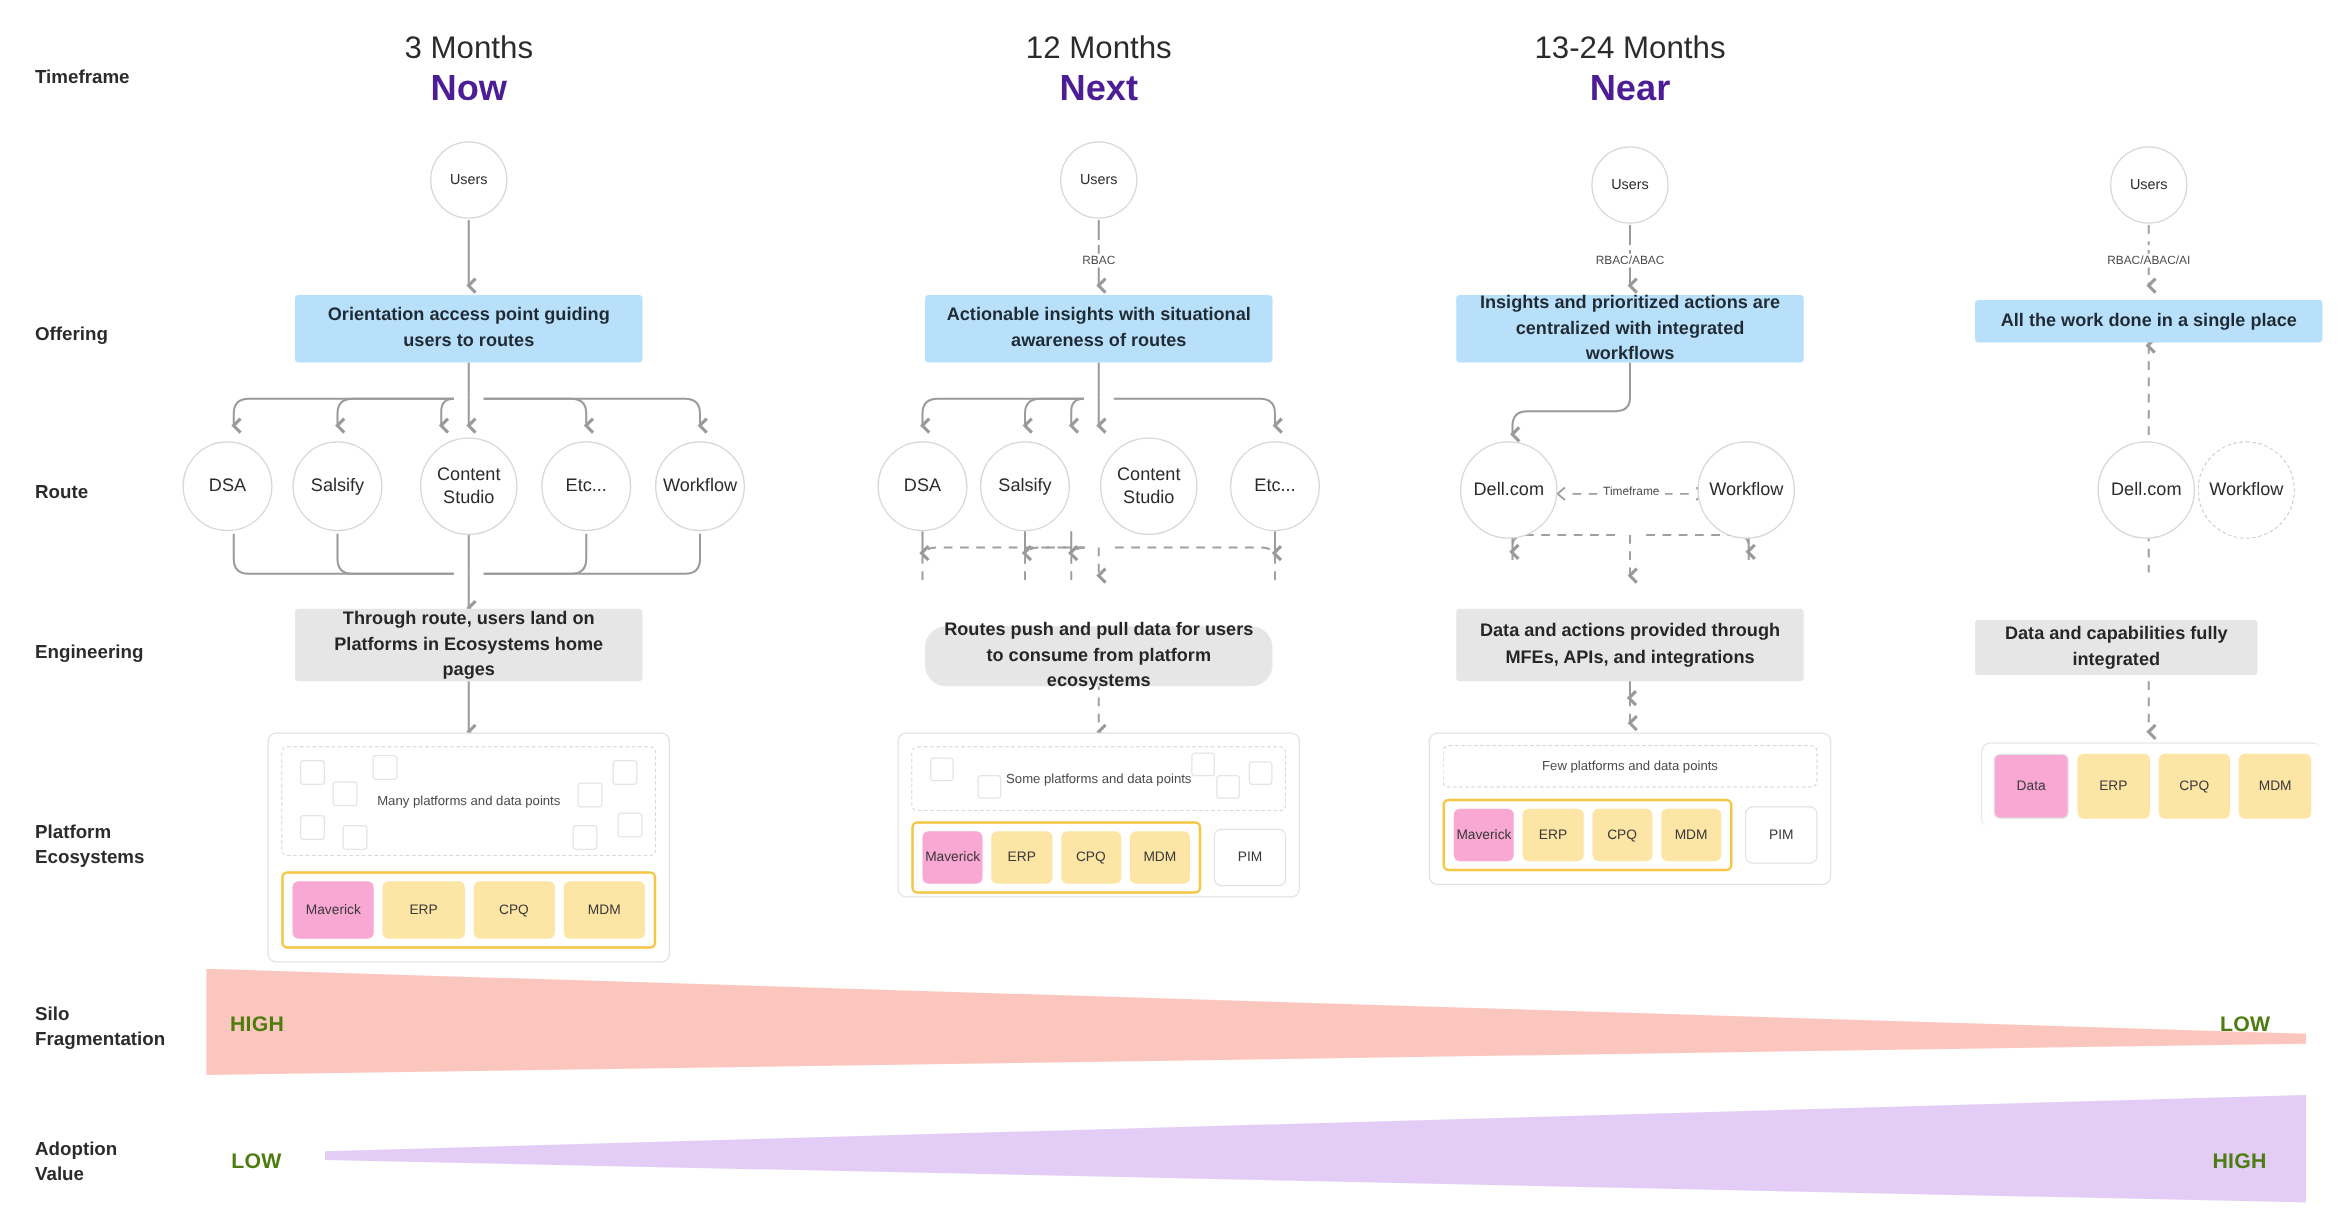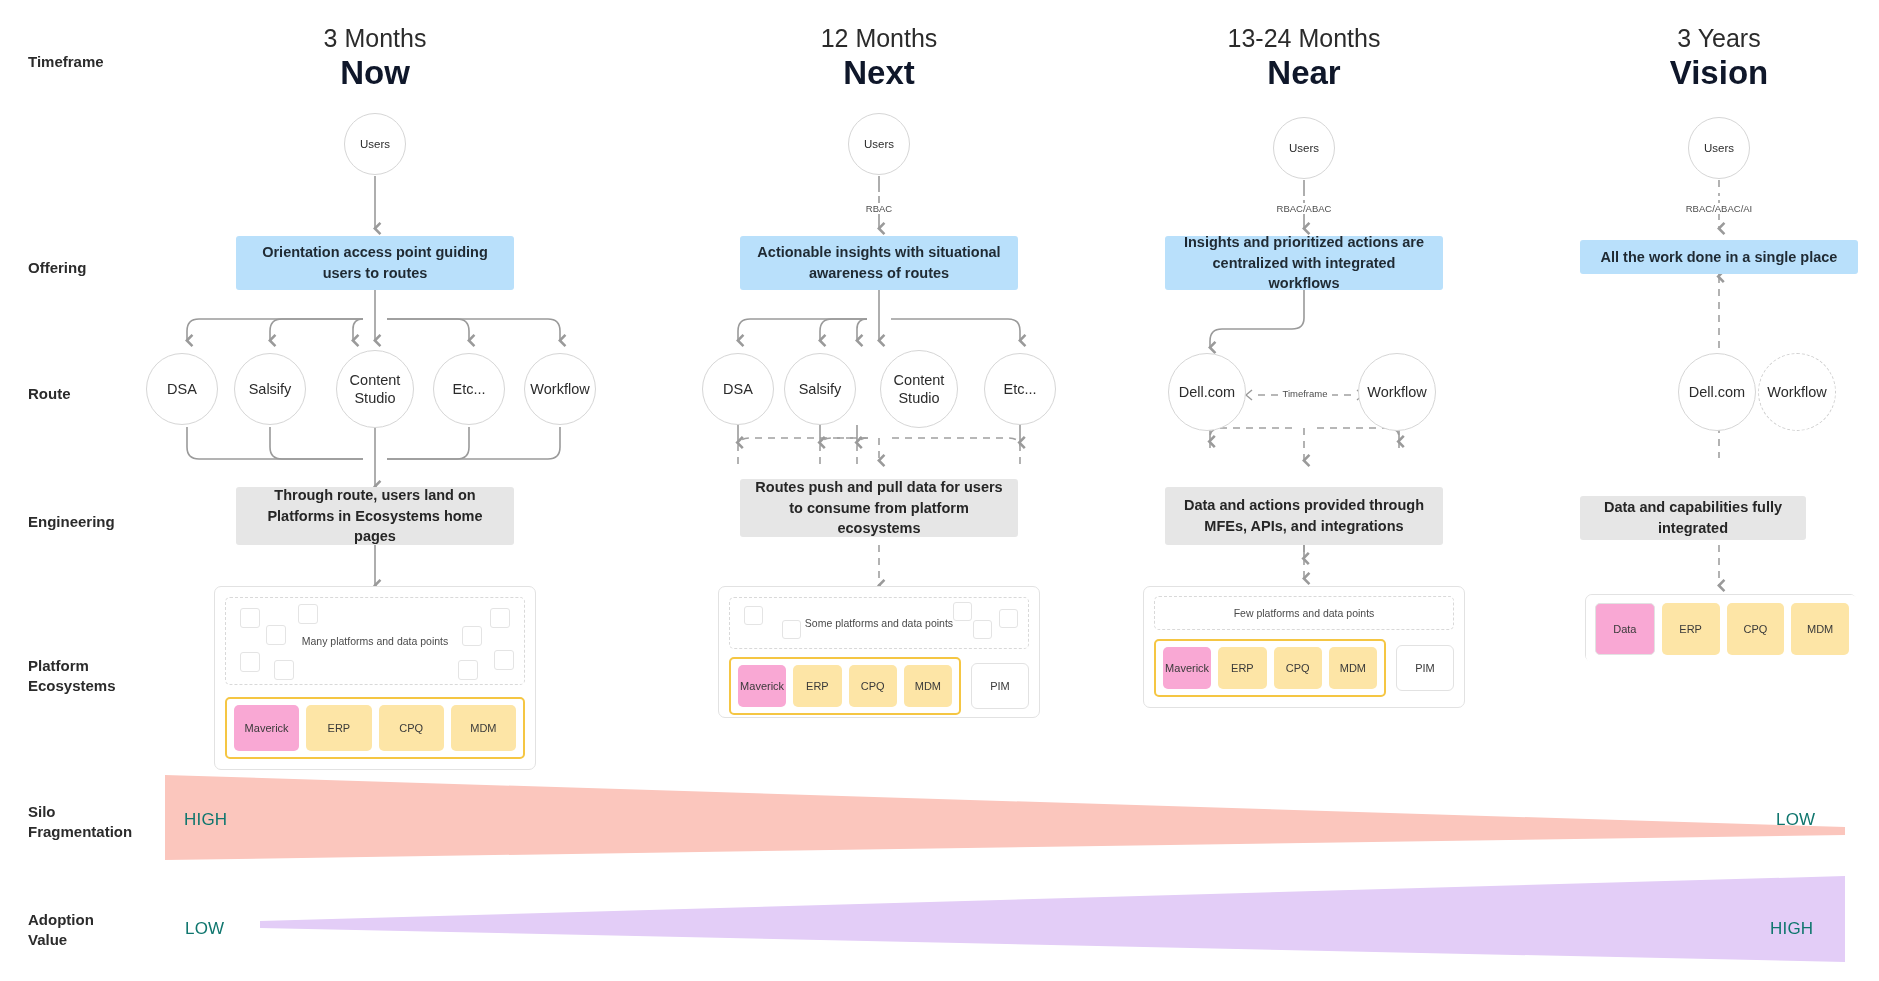--- a/index.html
+++ b/index.html
@@ -32,23 +32,23 @@
     text-align: center;
     width: 260px;
   }
   .col-head .period {
     font-size: 25px;
     font-weight: 400;
     color: #2b2b2b;
     line-height: 1.18;
   }
   .col-head .phase {
-    font-size: 33px;
+    font-size: 29px;
     font-weight: 700;
-    color: #0f172a;
+    color: #4c1d95;
     line-height: 1.18;
   }
   
   .circ {
     position: absolute;
     border-radius: 50%;
     border: 1.4px solid #d6d6d6;
     background: #fff;
     display: flex;
     align-items: center;
@@ -157,22 +157,22 @@
     background: #fff;
     padding: 0 3px;
     white-space: nowrap;
     text-align: center;
   }
   
   .band-wrap { position: absolute; }
   .band-label {
     position: absolute;
     font-size: 17px;
-    font-weight: 400;
-    color: #0f766e;
+    font-weight: 700;
+    color: #4d7c0f;
     letter-spacing: .2px;
   }
 </style>
 </head>
 <body>
 
 <div id="stage">
 
   <svg id="wires" viewBox="0 0 1879 981">
     <defs>
@@ -266,24 +266,20 @@
     <div class="phase">Now</div>
   </div>
   <div class="col-head" style="left:749px; top:24px;">
     <div class="period">12 Months</div>
     <div class="phase">Next</div>
   </div>
   <div class="col-head" style="left:1174px; top:24px;">
     <div class="period">13-24 Months</div>
     <div class="phase">Near</div>
   </div>
-  <div class="col-head" style="left:1589px; top:24px;">
-    <div class="period">3 Years</div>
-    <div class="phase">Vision</div>
-  </div>
 
   <div class="circ users-circ" style="left:344px;  top:113px;">Users</div>
   <div class="circ users-circ" style="left:848px;  top:113px;">Users</div>
   <div class="circ users-circ" style="left:1273px; top:117px;">Users</div>
   <div class="circ users-circ" style="left:1688px; top:117px;">Users</div>
 
   <div class="edge-cap" style="left:839px;  top:203px;  width:80px;">RBAC</div>
   <div class="edge-cap" style="left:1254px; top:203px;  width:100px;">RBAC/ABAC</div>
   <div class="edge-cap" style="left:1659px; top:203px;  width:120px;">RBAC/ABAC/AI</div>
 
@@ -304,21 +300,21 @@
   <div class="circ route-circ wide" style="left:984px; top:353px;">Etc...</div>
 
   <div class="circ route-circ big" style="left:1168px; top:353px;">Dell.com</div>
   <div class="circ route-circ big" style="left:1358px; top:353px;">Workflow</div>
   <div class="edge-cap" style="left:1278px; top:388px; width:54px;">Timeframe</div>
 
   <div class="circ route-circ big" style="left:1678px; top:353px;">Dell.com</div>
   <div class="circ route-circ big dashed" style="left:1758px; top:353px;">Workflow</div>
 
   <div class="box eng-box" style="left:236px;  top:487px; width:278px; height:58px;">Through route, users land on Platforms in Ecosystems home pages</div>
-  <div class="box eng-box" style="left:740px;  top:479px; width:278px; height:58px;">Routes push and pull data for users to consume from platform ecosystems</div>
+  <div class="box eng-box" style="left:740px;  top:501px; width:278px; height:48px;border-radius:17px;">Routes push and pull data for users to consume from platform ecosystems</div>
   <div class="box eng-box" style="left:1165px; top:487px; width:278px; height:58px;">Data and actions provided through MFEs, APIs, and integrations</div>
   <div class="box eng-box" style="left:1580px; top:496px; width:226px; height:44px;">Data and capabilities fully integrated</div>
 
   <div class="pe-outer" style="left:214px; top:586px; width:322px; height:184px;padding-left:22px;">
     <div class="pe-dashed" style="left:10px; top:10px; right:10px; height:88px;">
       <span class="pe-dashed-label">Many platforms and data points</span>
       <span class="tiny-sq" style="left:14px;  top:10px; width:20px; height:20px;"></span>
       <span class="tiny-sq" style="left:40px;  top:27px; width:20px; height:20px;"></span>
       <span class="tiny-sq" style="left:72px;  top:6px;  width:20px; height:20px;"></span>
       <span class="tiny-sq" style="left:14px;  top:54px; width:20px; height:20px;"></span>

